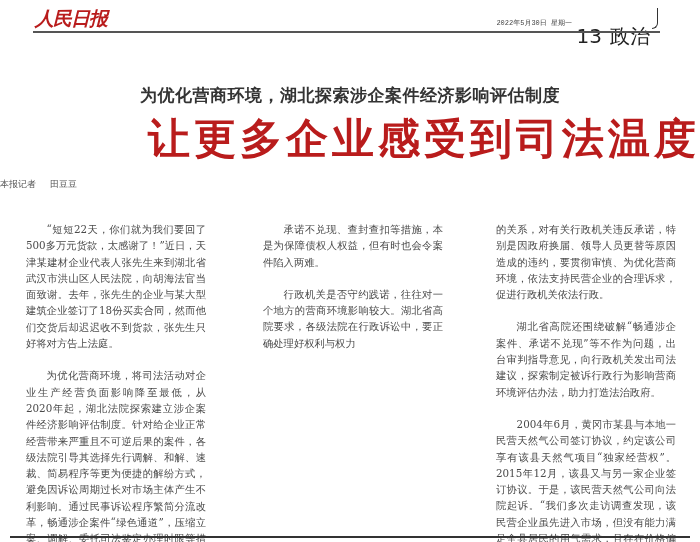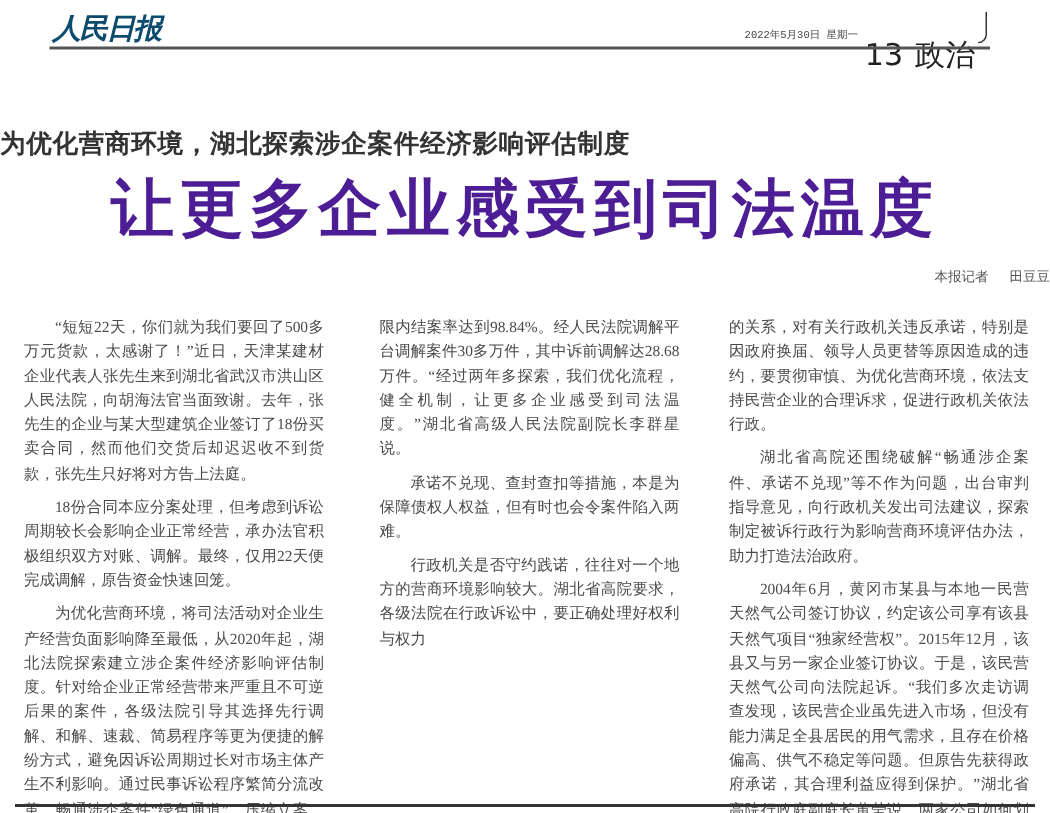--- a/index.html
+++ b/index.html
@@ -1,32 +1,32 @@
 <!DOCTYPE html>
 <html><head>
 <meta charset="utf-8">
 <style>
   html, body { margin:0; padding:0; }
   body { width:700px; height:542px; background:#ffffff; overflow:hidden; position:relative; font-family:"DejaVu Serif", serif; color:#3a3a3a; }
   .masthead { position:absolute; left:33px; top:4px; width:627px; height:30px; }
-  .logo { position:absolute; left:2px; top:2px; font-family:"DejaVu Serif", serif; font-style:italic; font-weight:bold; font-size:19px; color:#0c4a6e; letter-spacing:-1px; }
+  .logo { position:absolute; left:2px; top:2px; font-family:"DejaVu Serif", serif; font-style:italic; font-weight:bold; font-size:19px; color:#b91c1c; letter-spacing:-1px; }
   .rule-top { position:absolute; left:0; top:27px; width:100%; height:2px; background:#555; }
   .dateline { position:absolute; right:88px; top:14px; font-family:Liberation Mono, monospace; font-size:7px; color:#444; white-space:nowrap; }
   .pageno { position:absolute; right:10px; top:19px; font-family:"DejaVu Sans", sans-serif; font-size:20px; color:#222; white-space:nowrap; }
   .pageno .num { margin-right:8px; }
   .bracket { position:absolute; right:2px; top:4px; width:5px; height:20px; border-right:1.5px solid #333; border-bottom:1.5px solid #333; border-bottom-right-radius:6px; }
-  .kicker { position:absolute; left:0; width:700px; top:84px; font-family:"DejaVu Serif", serif; font-weight:bold; font-size:17px; color:#333; letter-spacing:0.5px; }
-  .headline { position:absolute; left:0; width:700px; top:114px; text-align:center; font-family:"DejaVu Sans", sans-serif; font-weight:bold; font-size:42px; color:#4c1d95; letter-spacing:4px; line-height:50px; }
-  .byline { position:absolute; left:0; width:700px; top:178px; text-align:right; font-family:"DejaVu Serif", serif; font-size:9px; color:#555; }
+  .kicker { position:absolute; left:0; width:700px; top:84px; text-align:center; font-family:"DejaVu Serif", serif; font-weight:bold; font-size:17px; color:#333; letter-spacing:0.5px; }
+  .headline { position:absolute; left:0; width:700px; top:114px; text-align:right; font-family:"DejaVu Sans", sans-serif; font-weight:bold; font-size:42px; color:#b91c1c; letter-spacing:4px; line-height:50px; }
+  .byline { position:absolute; left:0; width:700px; top:178px; text-align:left; font-family:"DejaVu Serif", serif; font-size:9px; color:#555; }
   .byline span + span { margin-left:14px; }
   .col { position:absolute; top:205px; font-family:"DejaVu Serif", serif; font-size:10.3px; line-height:16.3px; color:#4a4a4a; text-align:justify; }
   .col1 { left:10px; width:212px; }
   .col2 { left:247px; width:212px; }
   .col3 { left:480px; width:212px; }
-  .col p { margin:6px; text-indent:2em;font-family:Liberation Serif, serif; }
+  .col p { margin:16px; text-indent:2em; }
   .rule-bottom { position:absolute; left:10px; top:536px; width:680px; height:2px; background:#333; }
 </style>
 </head>
 <body>
 
 <div class="masthead">
   <span class="logo">人民日报</span>
   <span class="dateline">2022年5月30日  星期一</span>
   <span class="pageno"><span class="num">13</span><span>政治</span></span>
   <span class="bracket"></span>
@@ -34,26 +34,24 @@
 </div>
 
 <div class="kicker">为优化营商环境，湖北探索涉企案件经济影响评估制度</div>
 <div class="headline">让更多企业感受到司法温度</div>
 <div class="byline">
   <span>本报记者</span><span>田豆豆</span>
 </div>
 
 <div class="col col1">
   <p>“短短22天，你们就为我们要回了500多万元货款，太感谢了！”近日，天津某建材企业代表人张先生来到湖北省武汉市洪山区人民法院，向胡海法官当面致谢。去年，张先生的企业与某大型建筑企业签订了18份买卖合同，然而他们交货后却迟迟收不到货款，张先生只好将对方告上法庭。</p>
-  <p>18份合同本应分案处理，但考虑到诉讼周期较长会影响企业正常经营，承办法官积极组织双方对账、调解。最终，仅用22天便完成调解，原告资金快速回笼。</p>
   <p>为优化营商环境，将司法活动对企业生产经营负面影响降至最低，从2020年起，湖北法院探索建立涉企案件经济影响评估制度。针对给企业正常经营带来严重且不可逆后果的案件，各级法院引导其选择先行调解、和解、速裁、简易程序等更为便捷的解纷方式，避免因诉讼周期过长对市场主体产生不利影响。通过民事诉讼程序繁简分流改革，畅通涉企案件“绿色通道”，压缩立案、调解、委托司法鉴定办理时限等措施，2021年湖北省涉企案件平均审理时长达57.53天，进一步提高了审判质效，审</p>
 </div>
 
 <div class="col col2">
-  <p style="text-indent:0">限内结案率达到98.84%。经人民法院调解平台调解案件30多万件，其中诉前调解达28.68万件。“经过两年多探索，我们优化流程，健全机制，让更多企业感受到司法温度。”湖北省高级人民法院副院长李群星说。</p>
   <p>承诺不兑现、查封查扣等措施，本是为保障债权人权益，但有时也会令案件陷入两难。</p>
   <p>行政机关是否守约践诺，往往对一个地方的营商环境影响较大。湖北省高院要求，各级法院在行政诉讼中，要正确处理好权利与权力</p>
 </div>
 
 <div class="col col3">
   <p style="text-indent:0">的关系，对有关行政机关违反承诺，特别是因政府换届、领导人员更替等原因造成的违约，要贯彻审慎、为优化营商环境，依法支持民营企业的合理诉求，促进行政机关依法行政。</p>
   <p>湖北省高院还围绕破解“畅通涉企案件、承诺不兑现”等不作为问题，出台审判指导意见，向行政机关发出司法建议，探索制定被诉行政行为影响营商环境评估办法，助力打造法治政府。</p>
   <p>2004年6月，黄冈市某县与本地一民营天然气公司签订协议，约定该公司享有该县天然气项目“独家经营权”。2015年12月，该县又与另一家企业签订协议。于是，该民营天然气公司向法院起诉。“我们多次走访调查发现，该民营企业虽先进入市场，但没有能力满足全县居民的用气需求，且存在价格偏高、供气不稳定等问题。但原告先获得政府承诺，其合理利益应得到保护。”湖北省高院行政庭副庭长黄莹说。两家公司如何划分经营区域，应由行政机关协调安排，但该县多次换届后存在“新官不理旧账”的情况。2021年，再审法官积极组织三方协调，最终签署了和解协议。</p>
 </div>
 

